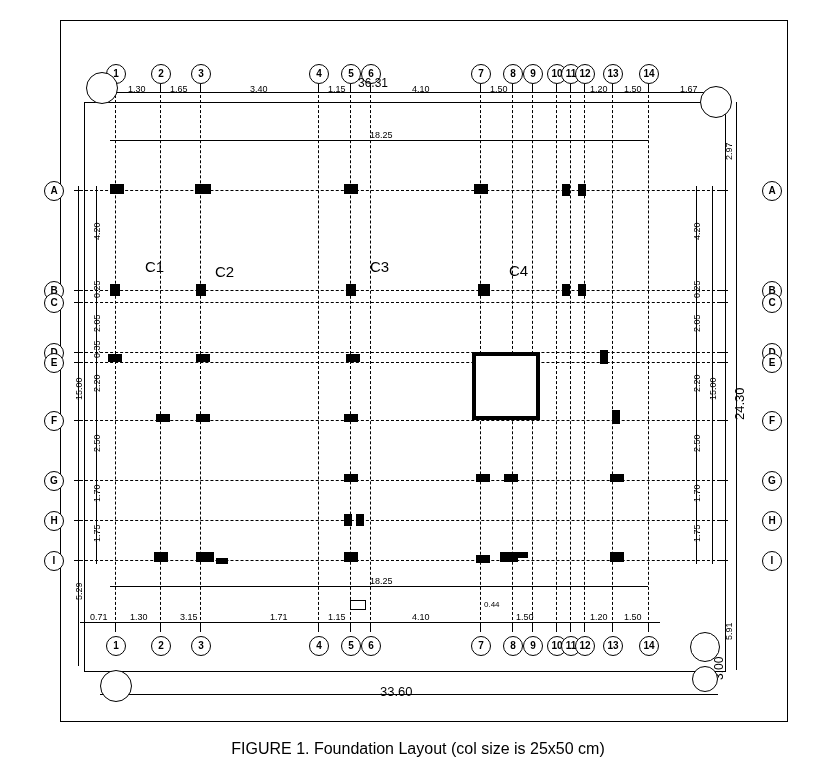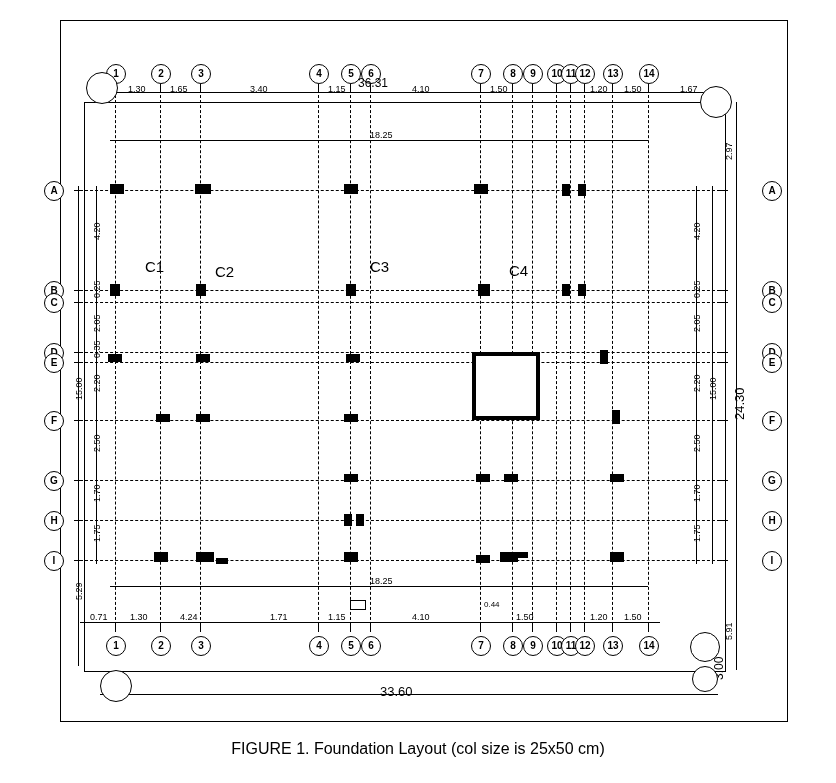--- a/index.html
+++ b/index.html
@@ -155,21 +155,21 @@
       <div class="lab" style="left: 328px; top: 84px;">1.15</div>
       <div class="lab" style="left: 412px; top: 84px;">4.10</div>
       <div class="lab" style="left: 490px; top: 84px;">1.50</div>
       <div class="lab" style="left: 590px; top: 84px;">1.20</div>
       <div class="lab" style="left: 624px; top: 84px;">1.50</div>
       <div class="lab" style="left: 680px; top: 84px;">1.67</div>
       <div class="lab" style="left: 358px; top: 76px; font-size: 12px;">36.31</div>
       <div class="thin" style="left: 80px; top: 622px; width: 580px;"></div>
       <div class="lab" style="left: 90px; top: 612px;">0.71</div>
       <div class="lab" style="left: 130px; top: 612px;">1.30</div>
-      <div class="lab" style="left: 180px; top: 612px;">4.24</div>
+      <div class="lab" style="left: 180px; top: 612px;">3.15</div>
       <div class="lab" style="left: 270px; top: 612px;">1.71</div>
       <div class="lab" style="left: 328px; top: 612px;">1.15</div>
       <div class="lab" style="left: 412px; top: 612px;">4.10</div>
       <div class="lab" style="left: 516px; top: 612px;">1.50</div>
       <div class="lab" style="left: 590px; top: 612px;">1.20</div>
       <div class="lab" style="left: 624px; top: 612px;">1.50</div>
       <div class="" style="position: absolute; left: 96px; top: 186px; height: 378px; border-left: 1px solid rgb(0, 0, 0);"></div>
       <div class="lab rot" style="left: 92px; top: 240px;">4.20</div>
       <div class="lab rot" style="left: 92px; top: 298px;">0.25</div>
       <div class="lab rot" style="left: 92px; top: 332px;">2.05</div>

